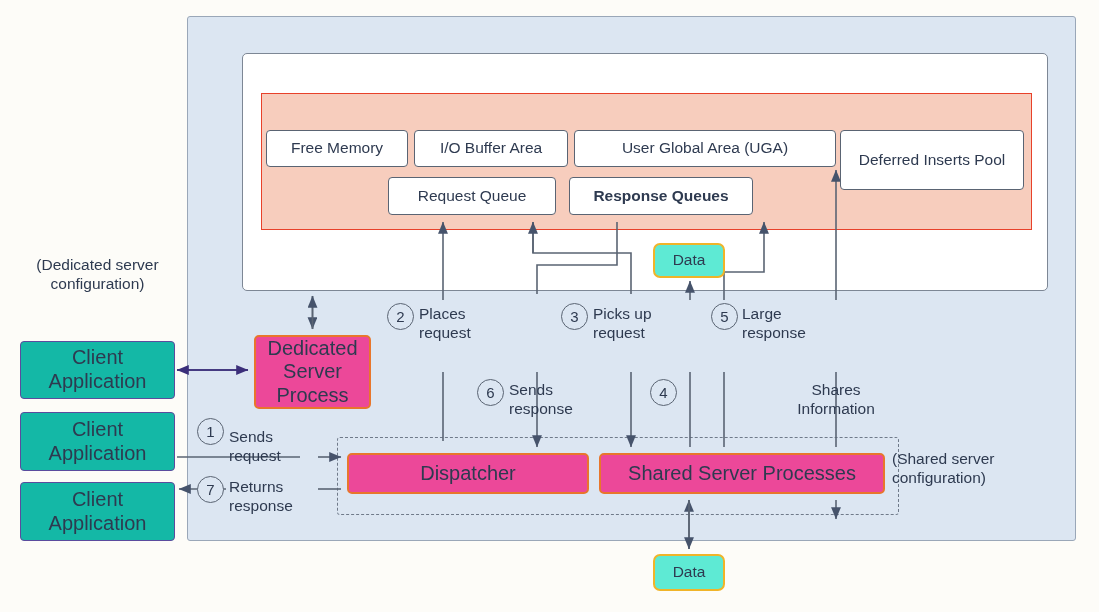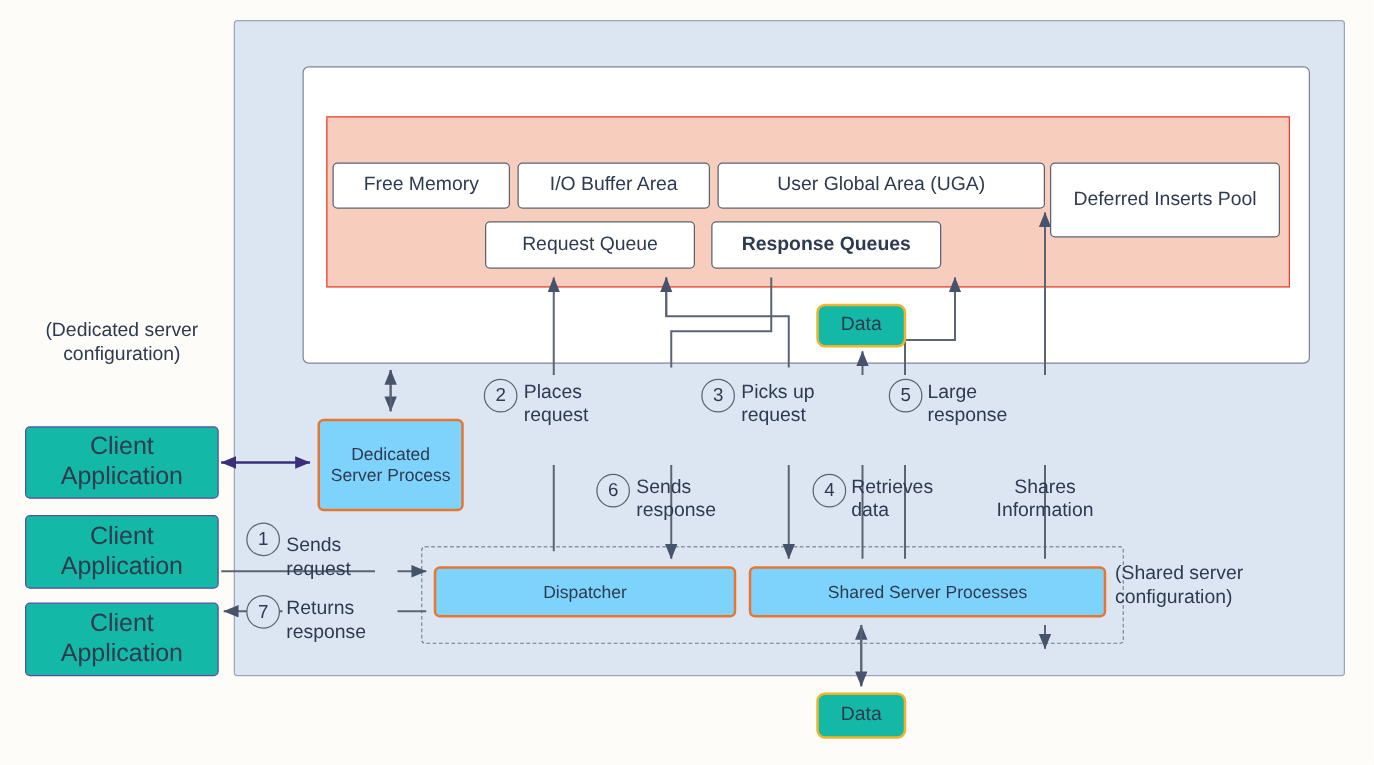--- a/index.html
+++ b/index.html
@@ -19,23 +19,23 @@
 
   .sga{background:#ffffff;border:1px solid #7d8795;border-radius:5px;z-index:2;display:block;}
   .sga-title{position:absolute;font-size:16.5px;color:#2e3a50;}
 
   .largepool{background:#f7cdbd;border:1px solid #e8412a;z-index:3;display:block;}
   .largepool-title{position:absolute;font-size:16.5px;color:#2e3a50;}
 
   .poolbox{background:#ffffff;border:1px solid #5a6473;border-radius:4px;
            font-size:15.5px;z-index:6;}
 
-  .orange{background:#7dd3fc;border:2px solid #e8762c;border-radius:5px;font-size:14px;z-index:6;}
+  .orange{background:#ec4899;border:2px solid #e8762c;border-radius:5px;font-size:20px;z-index:6;}
   .purple{background:#14b8a6;border:1.6px solid #5b4b9e;border-radius:4px;font-size:20px;z-index:6;}
-  .data{background:#14b8a6;border:2px solid #f0b429;border-radius:7px;font-size:15.5px;z-index:8;}
+  .data{background:#5eead4;border:2px solid #f0b429;border-radius:7px;font-size:15.5px;z-index:8;}
 
   .dashed-group{position:absolute;border:1.6px dashed #6f7a8a;border-radius:3px;
                 background:transparent;z-index:4;}
 
   .cap{position:absolute;font-size:15.5px;color:#2e3a50;line-height:1.2;z-index:9;}
   .cap.c{text-align:center;}
   .cap.l{text-align:left;}
 
   .step{position:absolute;width:25px;height:25px;border-radius:50%;
         border:1.4px solid #5a6473;background:#fdfcf8;color:#2e3a50;
@@ -82,21 +82,20 @@
   <div class="step onblue" style="left:197px;top:418px;">1</div>
   <div class="cap l" style="left:229px;top:428px;width:82px;">Sends request</div>
 
   <div class="step onblue" style="left:387px;top:303px;">2</div>
   <div class="cap l" style="left:419px;top:305px;width:80px;">Places request</div>
 
   <div class="step onblue" style="left:561px;top:303px;">3</div>
   <div class="cap l" style="left:593px;top:305px;width:86px;">Picks up request</div>
 
   <div class="step onblue" style="left:650px;top:379px;">4</div>
-  <div class="cap l" style="left:681px;top:381px;width:83px;">Retrieves data</div>
 
   <div class="step onblue" style="left:711px;top:303px;">5</div>
   <div class="cap l" style="left:742px;top:305px;width:84px;">Large response</div>
 
   <div class="step onblue" style="left:477px;top:379px;">6</div>
   <div class="cap l" style="left:509px;top:381px;width:84px;">Sends response</div>
 
   <div class="step onblue" style="left:197px;top:476px;">7</div>
   <div class="cap l" style="left:229px;top:478px;width:86px;">Returns response</div>
 

